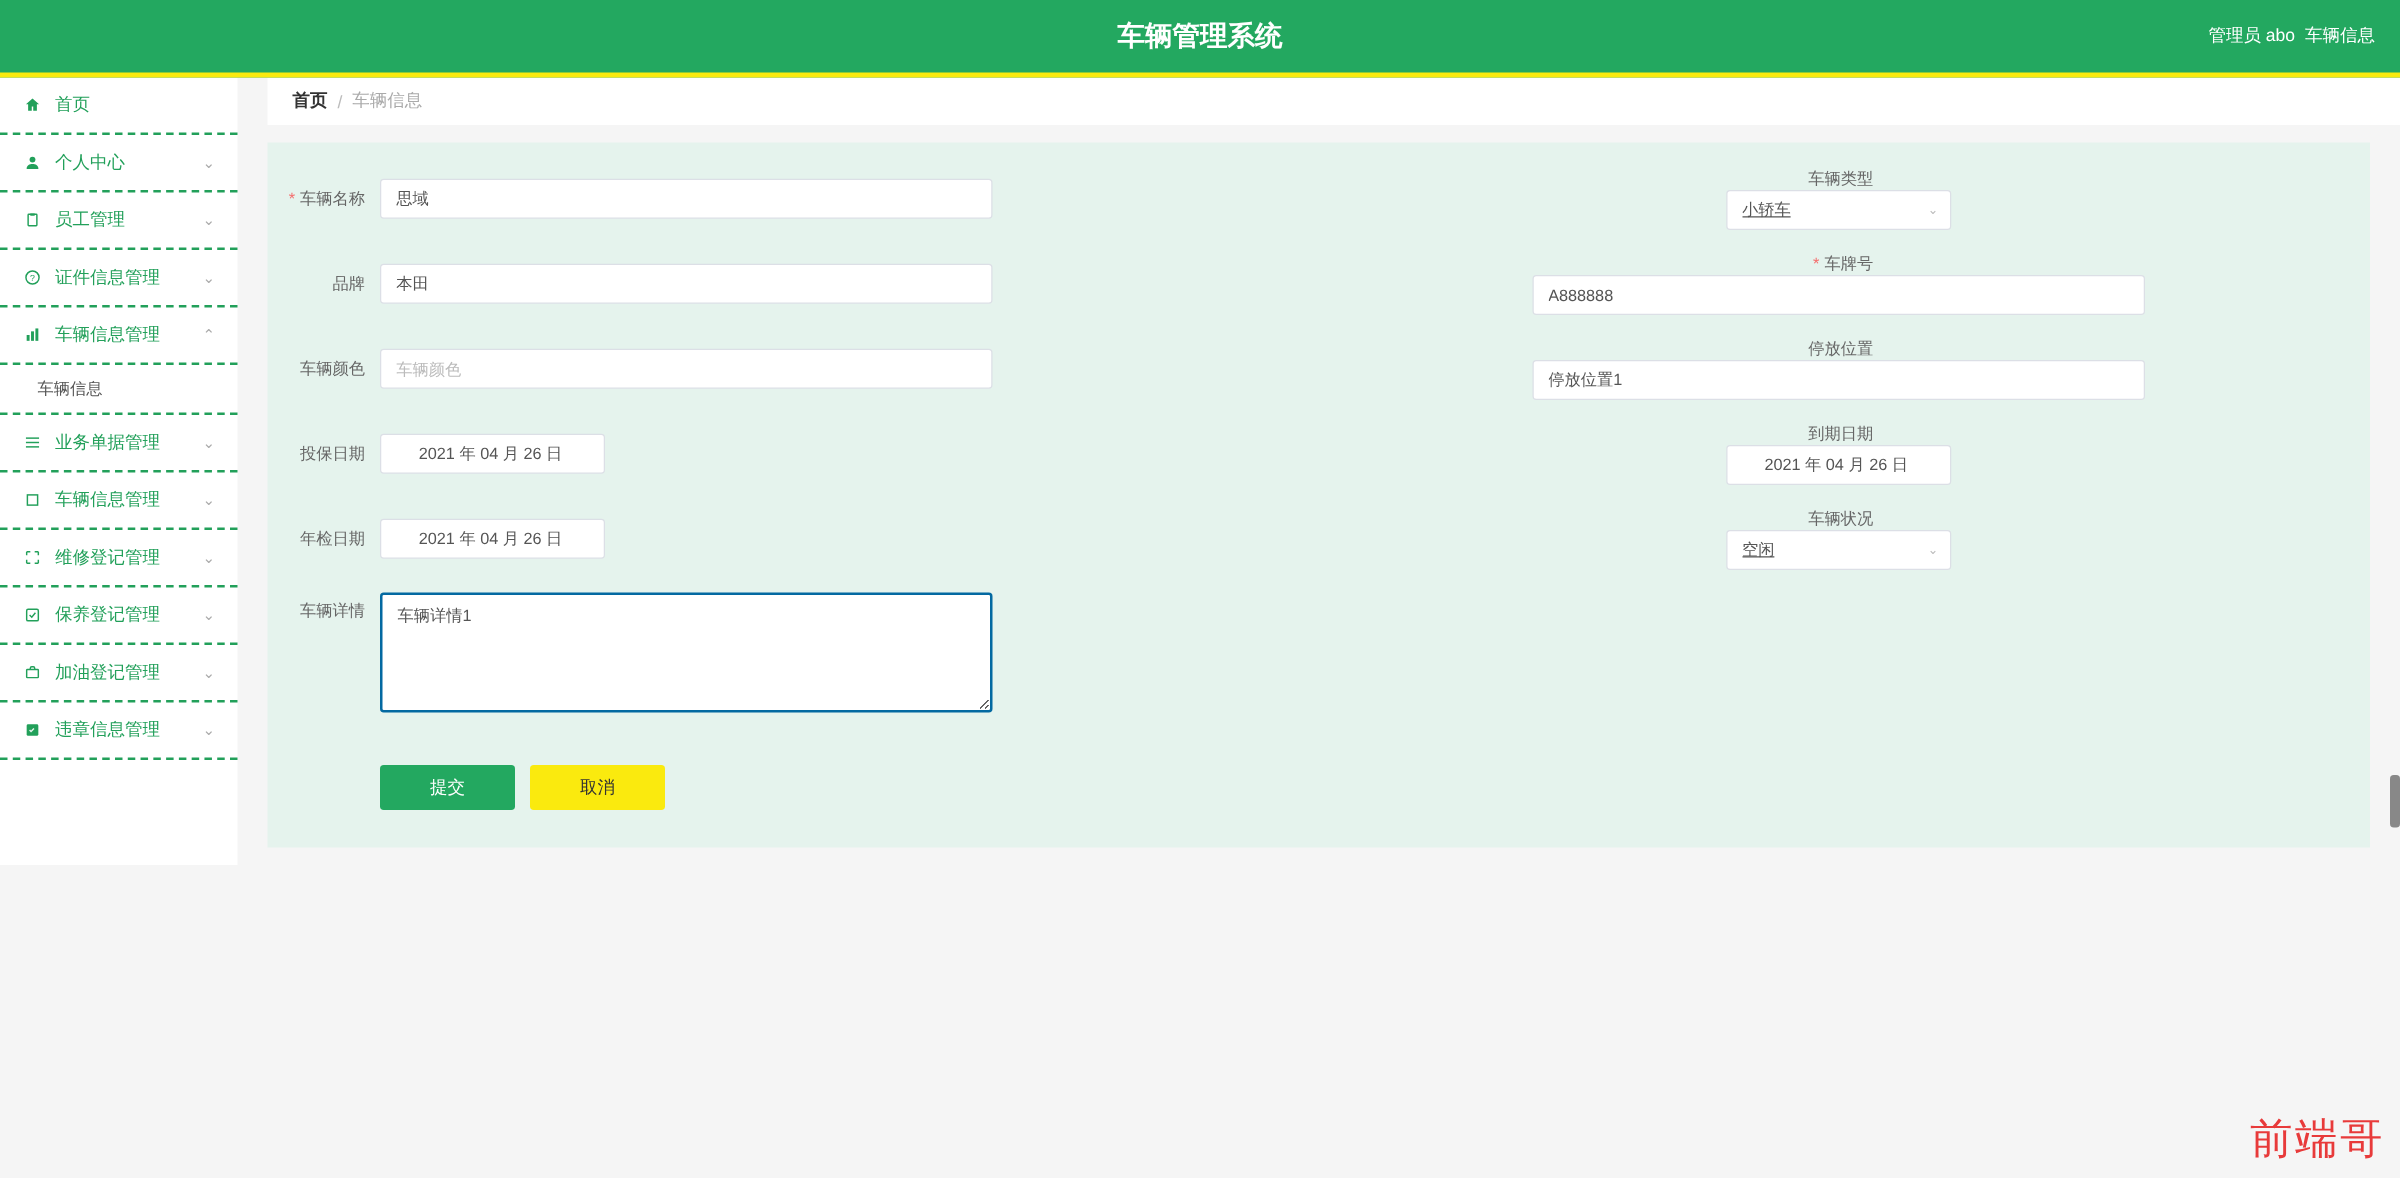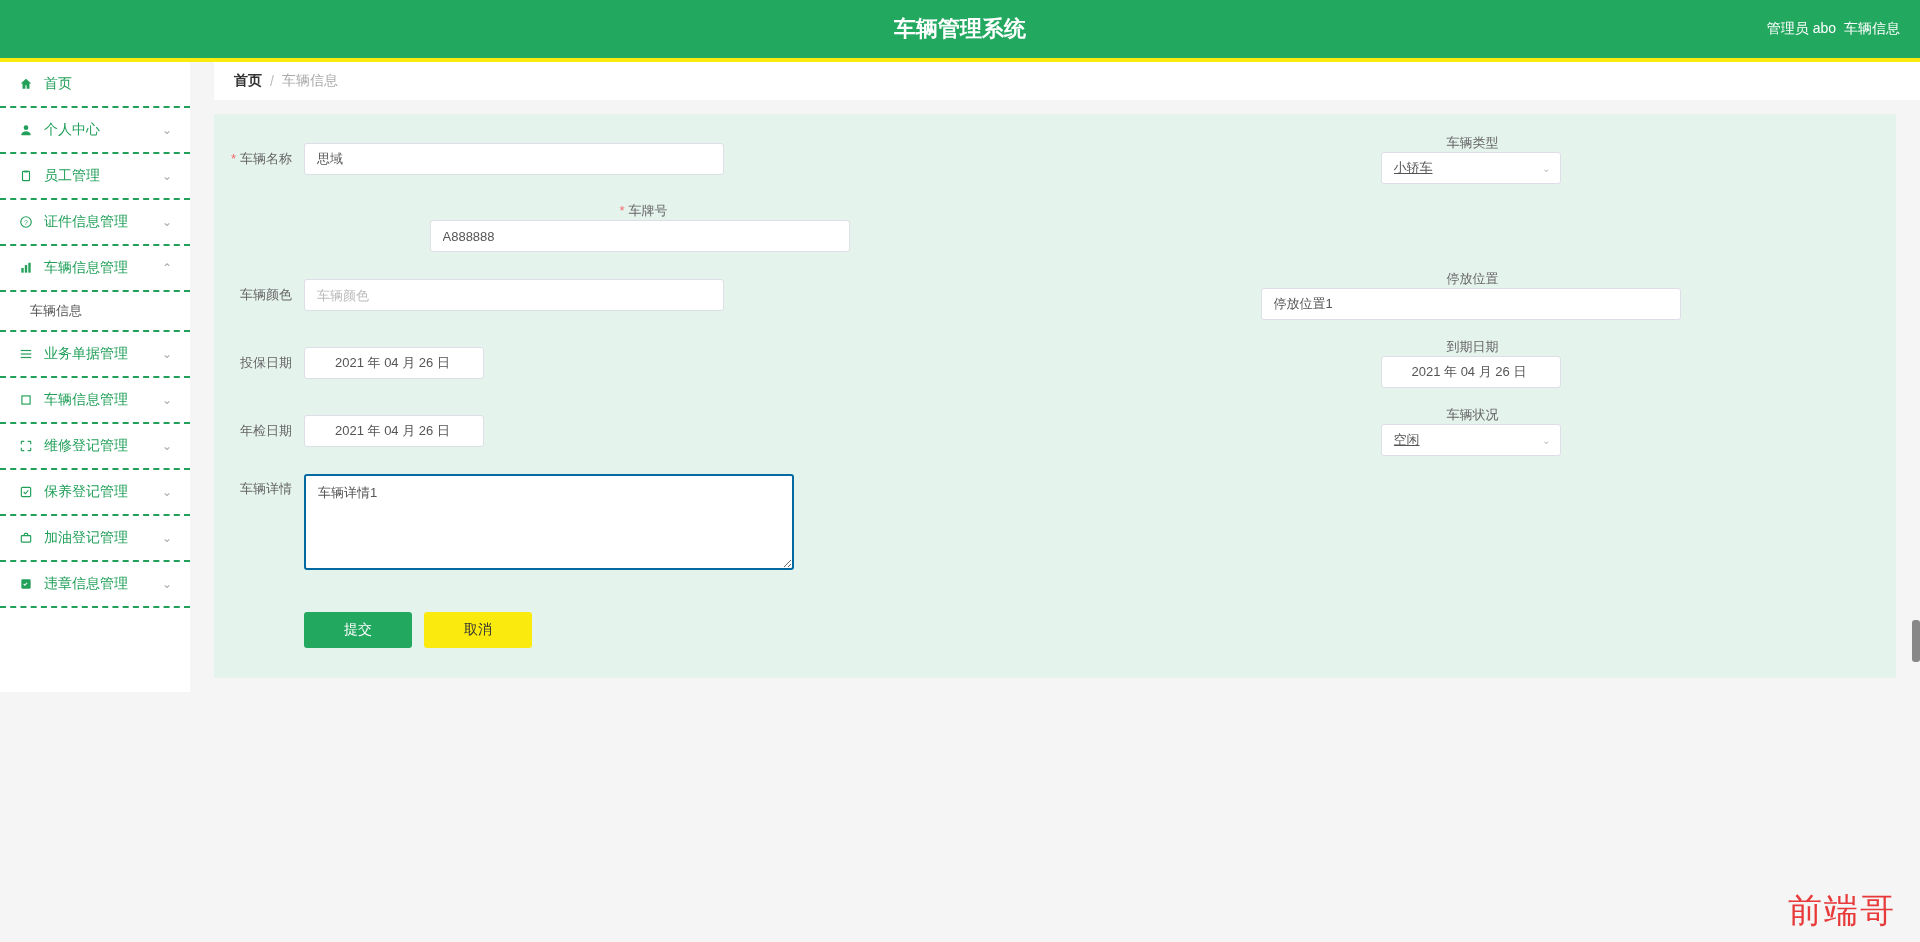--- a/index.html
+++ b/index.html
@@ -26,34 +26,34 @@
     
     .content { background: #e5f3ed; margin: 14px 24px 14px 24px; padding: 20px 10px 30px 10px; }
     .form-row { display: flex; width: 100%; margin-bottom: 18px; }
     .form-cell { display: flex; align-items: center; }
     .form-cell.left { width: 50%; }
     .form-cell.right { width: 50%; flex-direction: column; }
     .form-label { width: 80px; text-align: right; padding-right: 12px; color: #666; font-size: 13px; position: relative; white-space: nowrap; }
     .required::before { content: "*"; color: #f56c6c; margin-right: 4px; }
     .form-input { height: 32px; border: 1px solid #dcdfe6; border-radius: 3px; padding: 0 12px; font-size: 13px; background: #fff; color: #555; }
     .form-input::placeholder { color: #bbb; }
-    .input-wide { width: 420px; }
+    .input-wide { width: 490px; }
     .input-med { width: 180px; text-decoration: underline; }
     .input-date { width: 180px; padding-left: 30px; position: relative; }
     .date-wrap { position: relative; display: inline-block; }
     .date-icon { position: absolute; left: 10px; top: 50%; transform: translateY(-50%); color: #bbb; font-size: 12px; pointer-events: none; }
     .select-wrap { position: relative; display: inline-block; }
     .select-arrow { position: absolute; right: 10px; top: 50%; transform: translateY(-50%); color: #bbb; font-size: 10px; pointer-events: none; }
     .textarea { width: 490px; min-height: 96px; border: 2px solid #0369a1; border-radius: 3px; padding: 8px 12px; font-size: 13px; background: #fff; resize: vertical; font-family: inherit; color: #555; }
     .btn-row { display: flex; gap: 12px; padding-left: 80px; margin-top: 6px; }
     .btn { height: 36px; padding: 0 40px; border: none; border-radius: 3px; cursor: pointer; font-size: 14px; margin-top: 24px; }
     .btn-submit { background: #23a860; color: #fff; }
     .btn-cancel { background: #faea0e; color: #333; }
     
-    .watermark { position: fixed; right: 24px; bottom: 8px; font-size: 34px; color: #e83a3a; font-family: "SimSun", serif; letter-spacing: 2px; pointer-events: none; }
+    .watermark { position: fixed; right: 12px; bottom: 8px; font-size: 34px; color: #e83a3a; font-family: "SimSun", serif; letter-spacing: 2px; pointer-events: none; }
     .scrollbar-ind { position: fixed; right: 0; top: 620px; width: 8px; height: 42px; background: #888; border-radius: 3px; }
     
     svg { width: 14px; height: 14px; fill: currentColor; }
   </style>
 </head>
 <body>
 
 <div class="header">
   <div class="header-title">车辆管理系统</div>
   <div class="header-right">
@@ -191,20 +191,24 @@
         <div class="form-cell right">
           <label class="form-label">车辆类型</label>
           <span class="select-wrap">
             <input class="form-input input-med" readonly="" value="小轿车" style="">
             <span class="select-arrow">⌄</span>
           </span>
         </div>
       </div>
 
       <div class="form-row">
+        <div class="form-cell left">
+          <label class="form-label">品牌</label>
+          <input class="form-input input-wide" value="本田" style="">
+        </div>
         <div class="form-cell right">
           <label class="form-label required">车牌号</label>
           <input class="form-input input-wide" value="A888888" style="">
         </div>
       </div>
 
       <div class="form-row">
         <div class="form-cell left">
           <label class="form-label">车辆颜色</label>
           <input class="form-input input-wide" placeholder="车辆颜色" style="">

